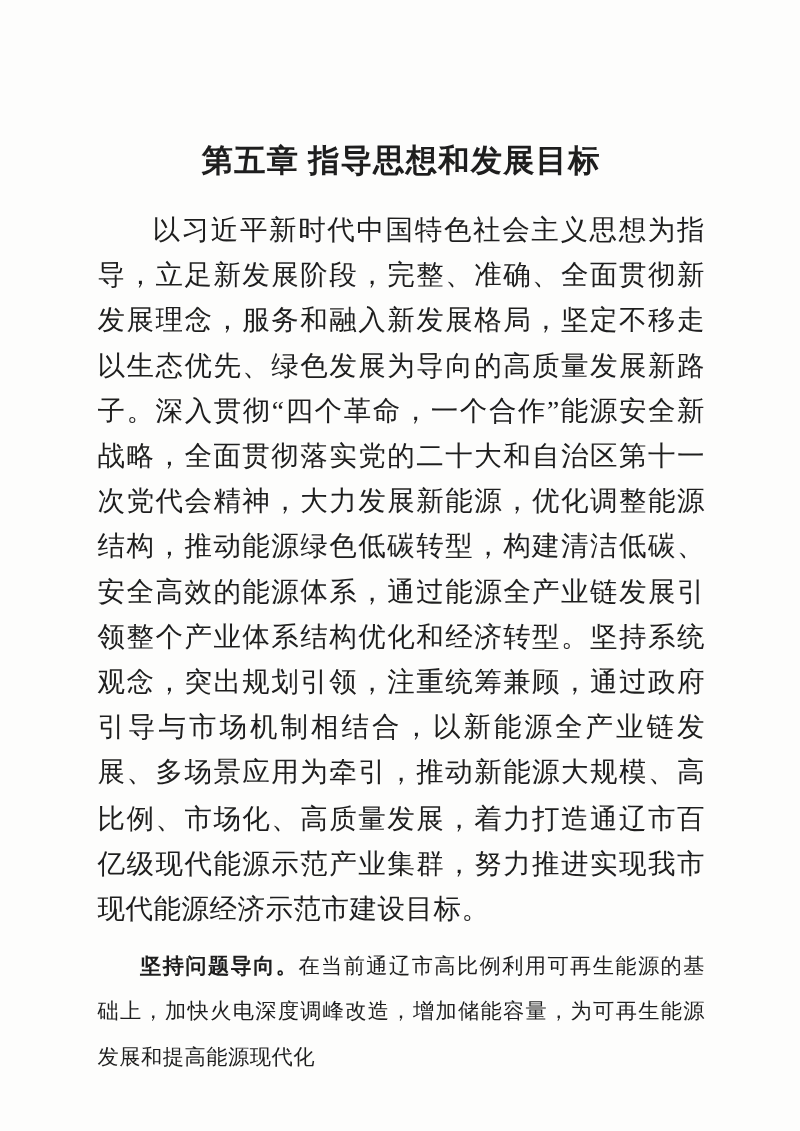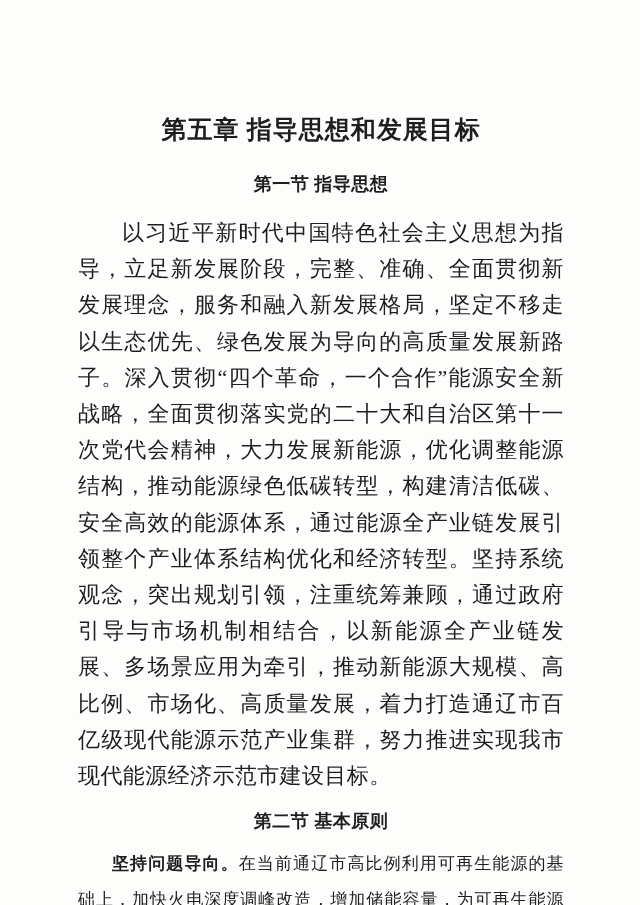--- a/index.html
+++ b/index.html
@@ -77,25 +77,23 @@
   }
 </style>
 </head>
 <body>
 
 <div class="page">
   <div class="content">
 
     <h1 class="chapter-title">第五章 指导思想和发展目标</h1>
 
-    <h2 class="section-heading">第一节 指导思想</h2>
 
     <p class="body-para">以习近平新时代中国特色社会主义思想为指导，立足新发展阶段，完整、准确、全面贯彻新发展理念，服务和融入新发展格局，坚定不移走以生态优先、绿色发展为导向的高质量发展新路子。深入贯彻“四个革命，一个合作”能源安全新战略，全面贯彻落实党的二十大和自治区第十一次党代会精神，大力发展新能源，优化调整能源结构，推动能源绿色低碳转型，构建清洁低碳、安全高效的能源体系，通过能源全产业链发展引领整个产业体系结构优化和经济转型。坚持系统观念，突出规划引领，注重统筹兼顾，通过政府引导与市场机制相结合，以新能源全产业链发展、多场景应用为牵引，推动新能源大规模、高比例、市场化、高质量发展，着力打造通辽市百亿级现代能源示范产业集群，努力推进实现我市现代能源经济示范市建设目标。</p>
 
-    <h2 class="section-heading second">第二节 基本原则</h2>
 
 
     <p class="principle-para">
       <span class="principle-lead">坚持问题导向。</span><span>在当前通辽市高比例利用可再生能源的基础上，加快火电深度调峰改造，增加储能容量，为可再生能源发展和提高能源现代化</span>
     </p>
 
   </div>
 
 </div>
 

